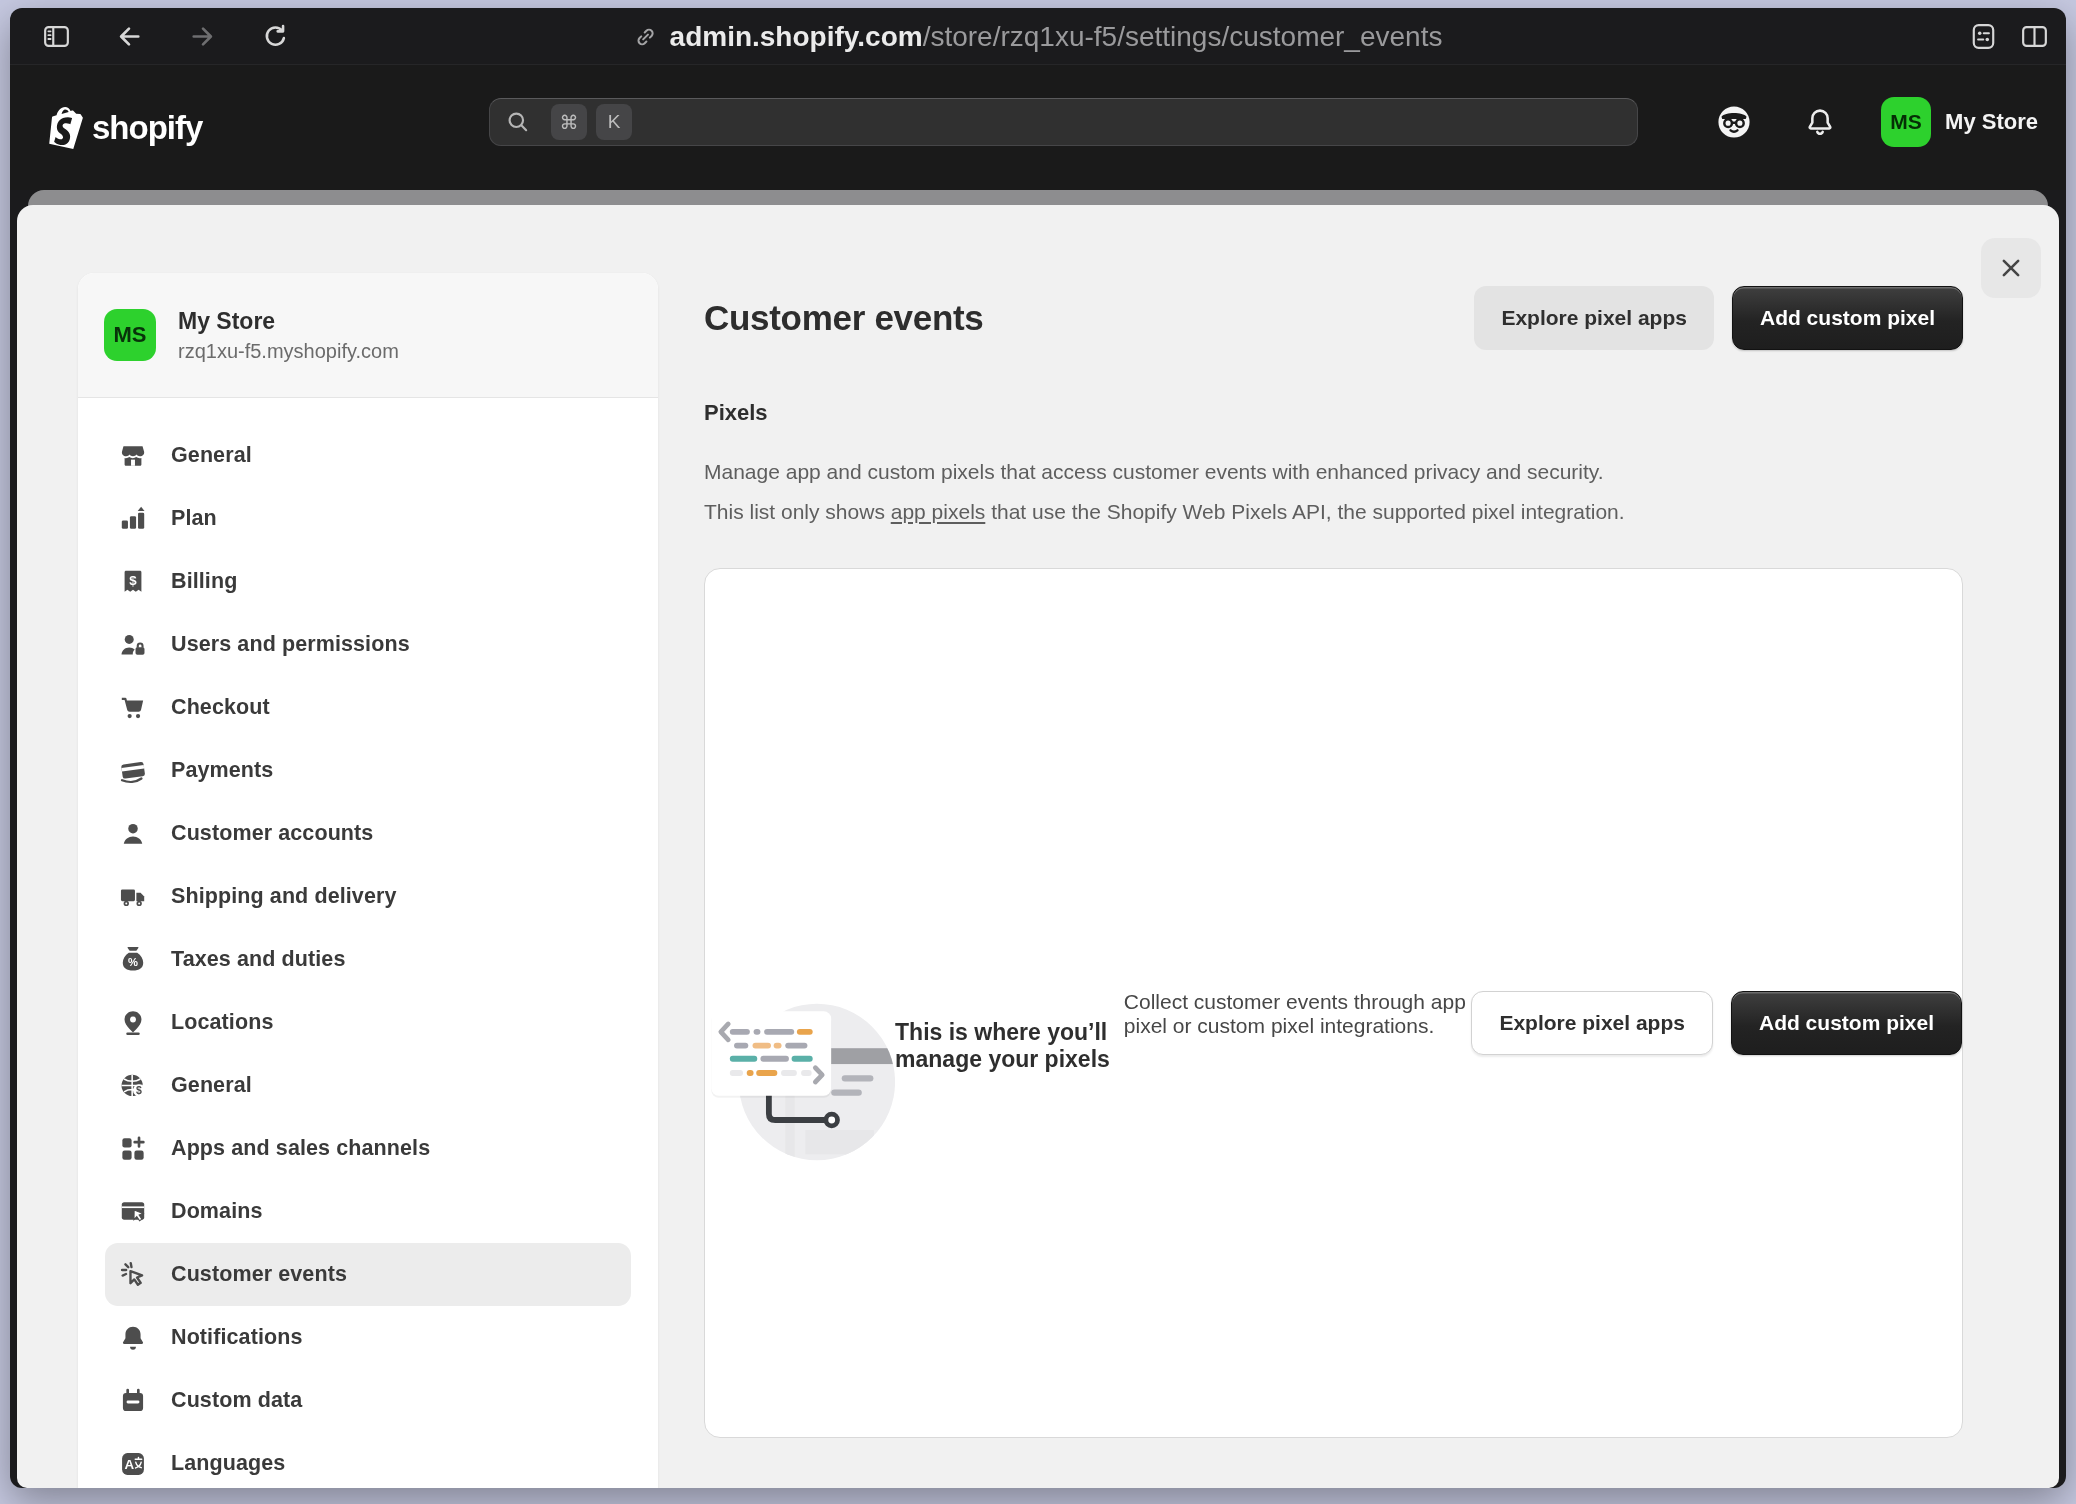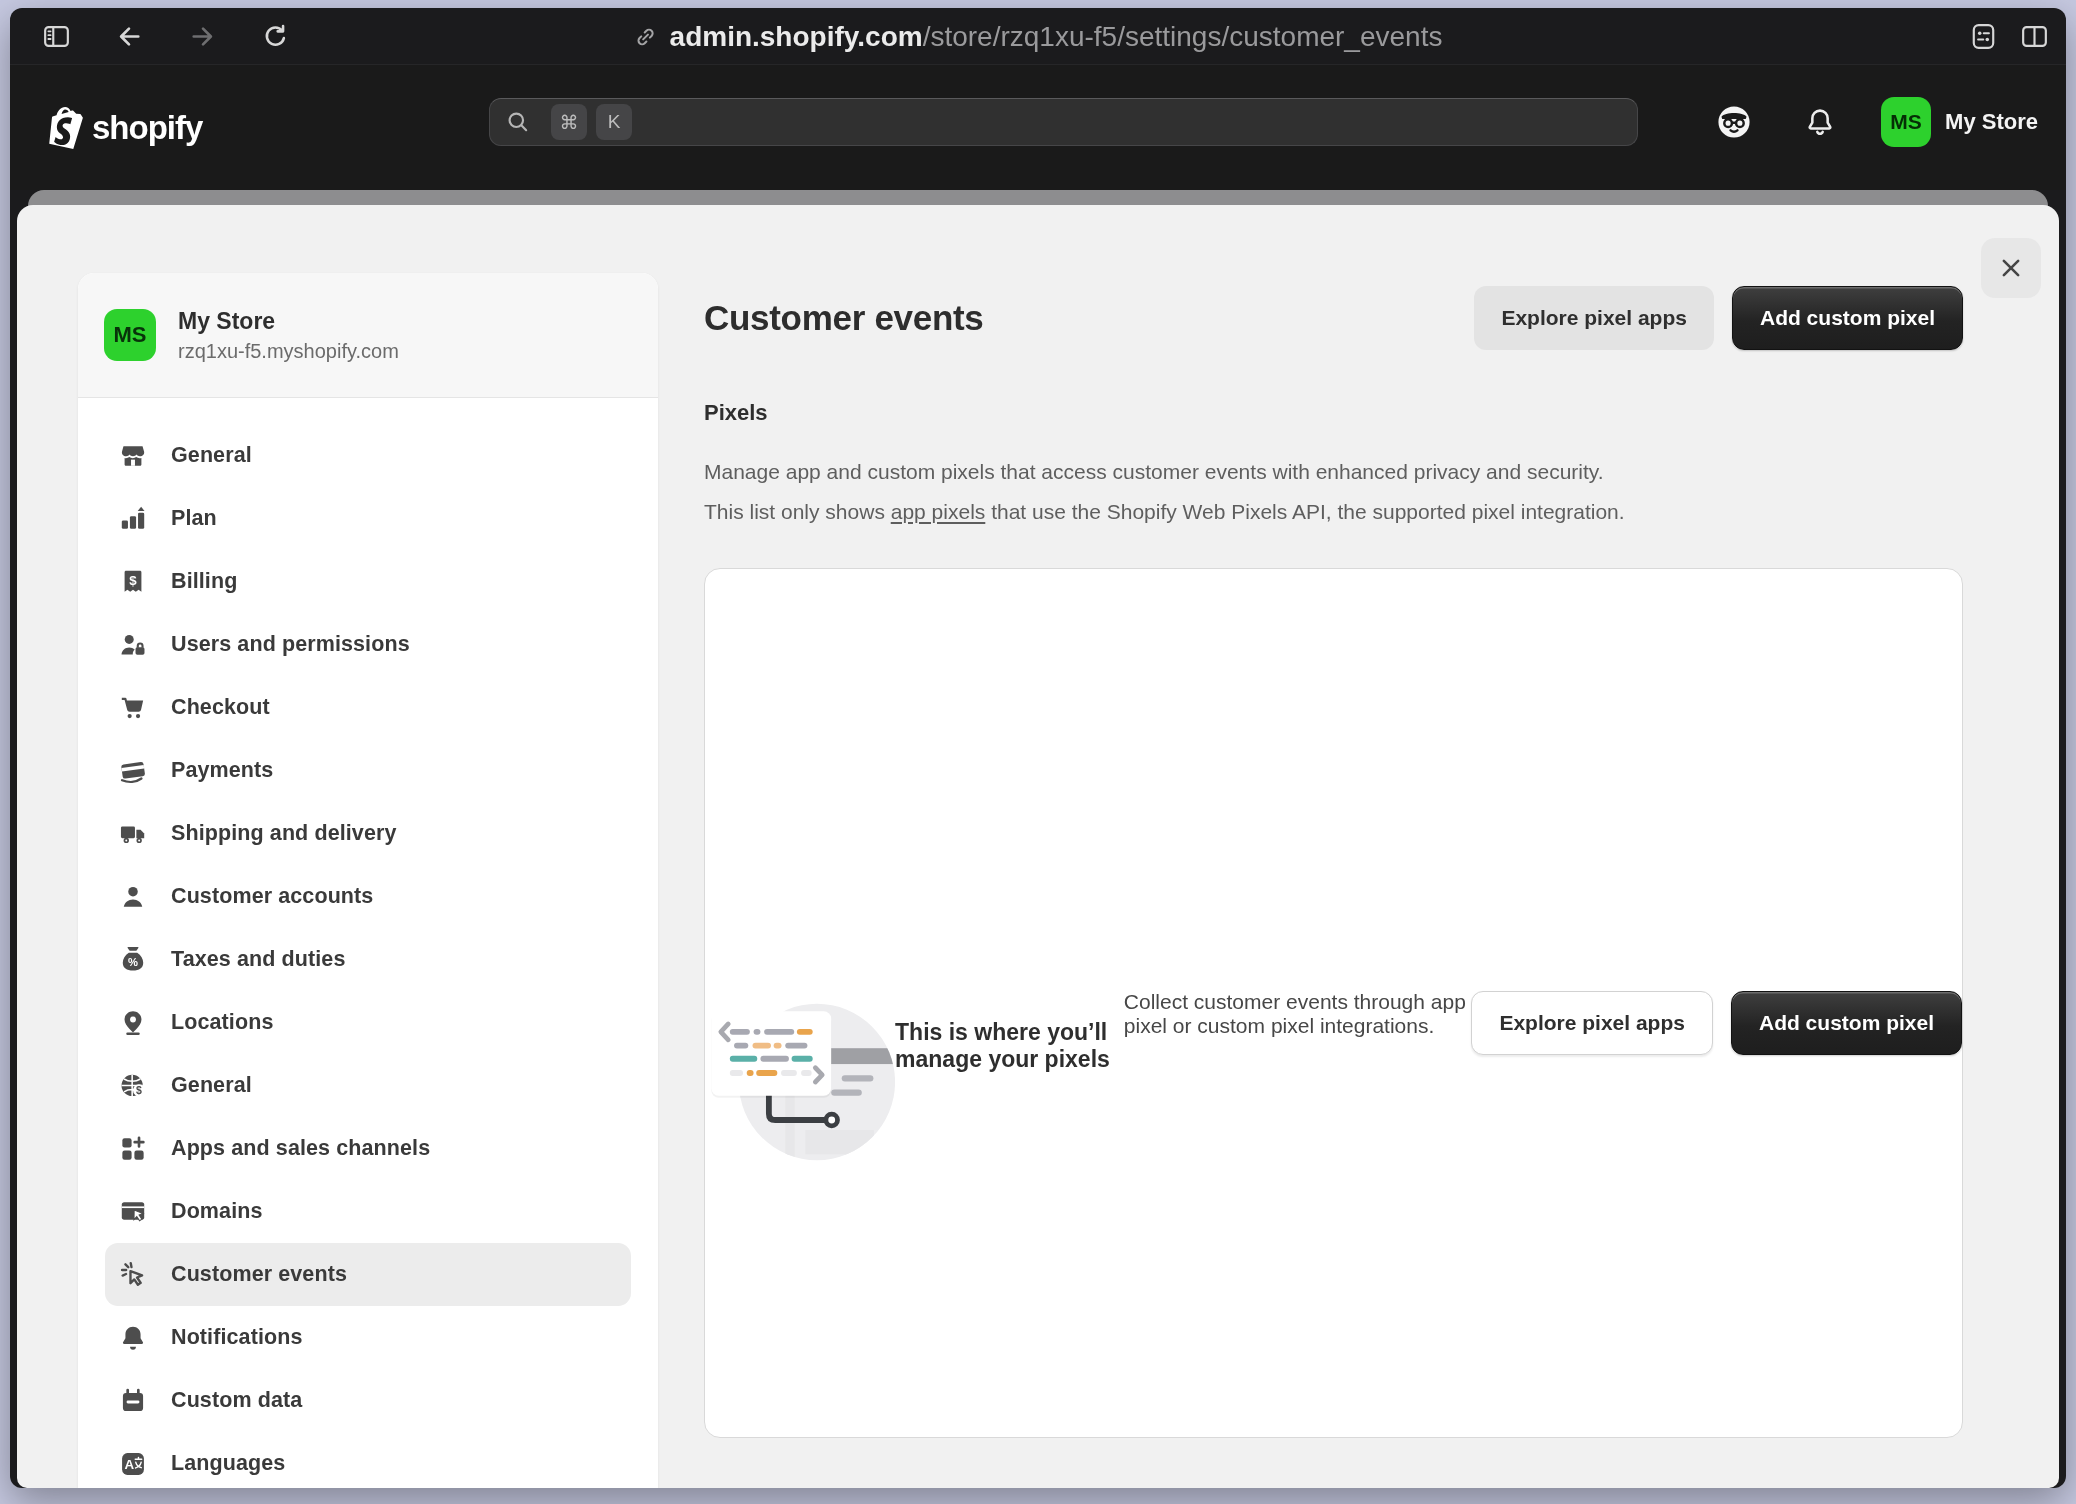--- a/index.html
+++ b/index.html
@@ -269,38 +269,38 @@
                   <rect x="2" y="6.8" width="16" height="2.5" fill="#fff"></rect>
                 </g>
                 <path d="M2.2 16.6c4.5 1.9 10 1.6 13.8-1.2" fill="none" stroke="currentColor" stroke-width="1.7" stroke-linecap="round"></path>
               </svg>
             </span>
             <span class="nav-label">Payments</span>
           </div>
           <div class="nav-item">
             <span class="nav-icon">
               <svg viewBox="0 0 20 20" fill="currentColor">
+                <circle cx="10" cy="6.2" r="3.4"></circle>
+                <path d="M3.4 17c.6-3.3 3.3-5.3 6.6-5.3s6 2 6.6 5.3z"></path>
+              </svg>
+            </span>
+            <span class="nav-label">Customer accounts</span>
+          </div>
+          <div class="nav-item">
+            <span class="nav-icon">
+              <svg viewBox="0 0 20 20" fill="currentColor">
                 <rect x="1.4" y="4.6" width="10" height="8.4" rx="1"></rect>
                 <path d="M12.4 7h3l2.6 2.6v3.4h-5.6z"></path>
                 <circle cx="5.2" cy="14.6" r="1.9"></circle>
                 <circle cx="5.2" cy="14.6" r=".7" fill="#fff"></circle>
                 <circle cx="14.4" cy="14.6" r="1.9"></circle>
                 <circle cx="14.4" cy="14.6" r=".7" fill="#fff"></circle>
               </svg>
             </span>
             <span class="nav-label">Shipping and delivery</span>
-          </div>
-          <div class="nav-item">
-            <span class="nav-icon">
-              <svg viewBox="0 0 20 20" fill="currentColor">
-                <circle cx="10" cy="6.2" r="3.4"></circle>
-                <path d="M3.4 17c.6-3.3 3.3-5.3 6.6-5.3s6 2 6.6 5.3z"></path>
-              </svg>
-            </span>
-            <span class="nav-label">Customer accounts</span>
           </div>
           <div class="nav-item">
             <span class="nav-icon">
               <svg viewBox="0 0 20 20" fill="currentColor">
                 <path d="M7.6 3.4 6.2 1.5c-.2-.3 0-.7.35-.7h6.9c.35 0 .55.4.35.7l-1.4 1.9z"></path>
                 <path d="M7 4.8h6c2.7 1.8 4.3 4.4 4.3 7.1 0 3.7-2.8 5.6-7.3 5.6s-7.3-1.9-7.3-5.6c0-2.7 1.6-5.3 4.3-7.1z"></path>
                 <text x="10" y="14" text-anchor="middle" font-size="8" font-weight="700" fill="#fff" font-family="Liberation Sans,sans-serif">%</text>
               </svg>
             </span>
             <span class="nav-label">Taxes and duties</span>

